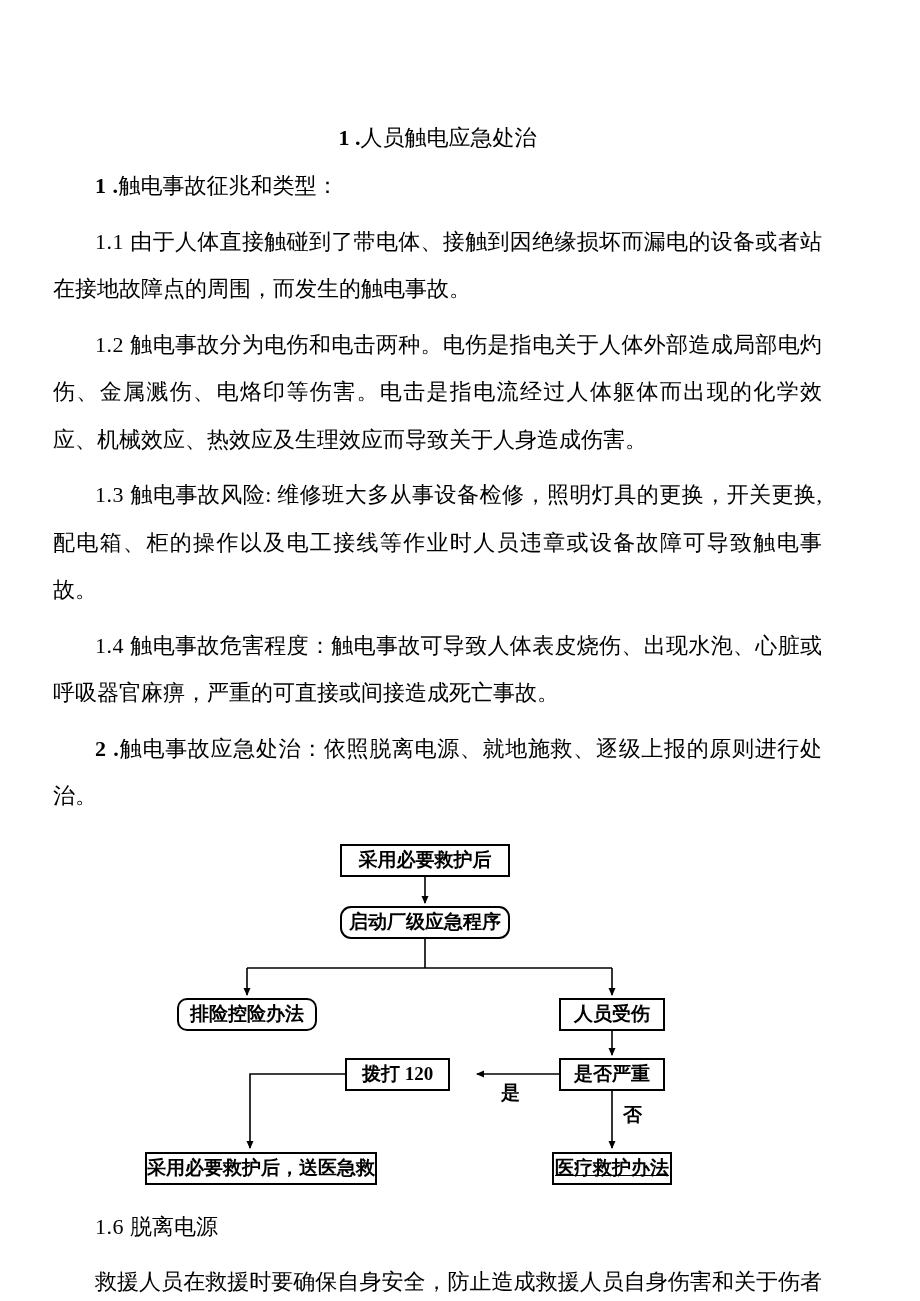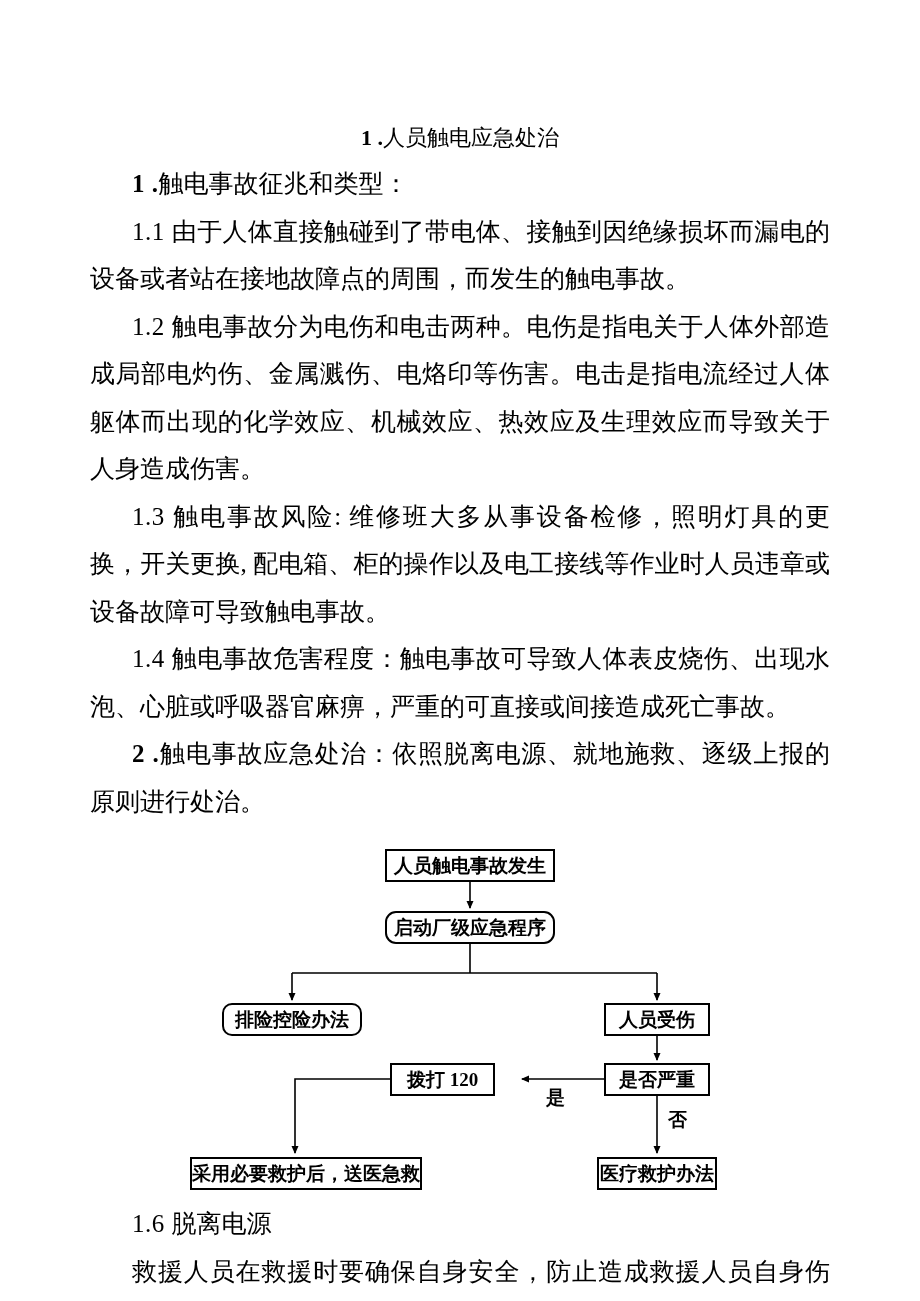--- a/index.html
+++ b/index.html
@@ -8,33 +8,33 @@
     height: 1301px;
     background: #ffffff;
     color: #000000;
     font-family: "Liberation Serif", "DejaVu Serif", serif;
     overflow: hidden;
   }
   .page {
     box-sizing: border-box;
     width: 920px;
     height: 1301px;
-    padding: 122px 90px 0 90px;
+    padding: 122px 90px 0 45px;
   }
   .doc-title {
     text-align: center;
     font-size: 22px;
     line-height: 32px;
     margin: 0 0 6px 0;
     font-weight: normal;
   }
   .para {
-    font-size: 25px;
+    font-size: 22px;
     line-height: 47.5px;
-    margin: 0;
+    margin: 8px;
     text-align: justify;
     text-indent: 42px;
   }
   .para .num { letter-spacing: 0.5px; }
   .bold { font-weight: bold; }
   .closing-line { text-align-last: justify; }
   
   .flowchart {
     position: relative;
     width: 920px;
@@ -95,35 +95,35 @@
       <path class="ln" d="M470,47 L470,73" marker-end="url(#ah)"></path>
       <path class="ln" d="M470,109 L470,138 M292,138 L657,138"></path>
       <path class="ln" d="M292,138 L292,165" marker-end="url(#ah)"></path>
       <path class="ln" d="M657,138 L657,165" marker-end="url(#ah)"></path>
       <path class="ln" d="M657,201 L657,225" marker-end="url(#ah)"></path>
       <path class="ln" d="M604,244 L522,244" marker-end="url(#ah)"></path>
       <path class="ln" d="M657,261 L657,318" marker-end="url(#ah)"></path>
       <path class="ln" d="M390,244 L295,244 L295,318" marker-end="url(#ah)"></path>
     </svg>
 
-    <div class="fc-box" style="left:385px; top:14px; width:170px; height:33px;">人员触电事故发生</div>
+    <div class="fc-box" style="left:385px; top:14px; width:170px; height:33px;">采用必要救护后</div>
 
     <div class="fc-box" style="left:385px; top:76px; width:170px; height:33px;border-radius:11px;">启动厂级应急程序</div>
 
     <div class="fc-box" style="left:222px; top:168px; width:140px; height:33px;border-radius:10px;">排险控险办法</div>
 
     <div class="fc-box" style="left:604px; top:168px; width:106px; height:33px;">人员受伤</div>
 
     <div class="fc-box" style="left:390px; top:228px; width:105px; height:33px;">拨打 120</div>
 
     <div class="fc-box" style="left:604px; top:228px; width:106px; height:33px;">是否严重</div>
 
     <div class="fc-box" style="left:190px; top:322px; width:232px; height:33px;">采用必要救护后，送医急救</div>
 
-    <div class="fc-box" style="left:597px; top:322px; width:120px; height:33px;">医疗救护办法</div>
+    <div class="fc-box" style="left:597px; top:322px; width:120px; height:33px;text-decoration:underline;">医疗救护办法</div>
 
     <span class="fc-label" style="left:546px; top:250px;">是</span>
 
     <span class="fc-label" style="left:668px; top:272px;">否</span>
 
   </div>
 
   <p class="para"><span class="num">1.6 </span><span>脱离电源</span></p>
 
   <p class="para closing-line">救援人员在救援时要确保自身安全，防止造成救援人员自身伤害和关于伤者造成</p>

